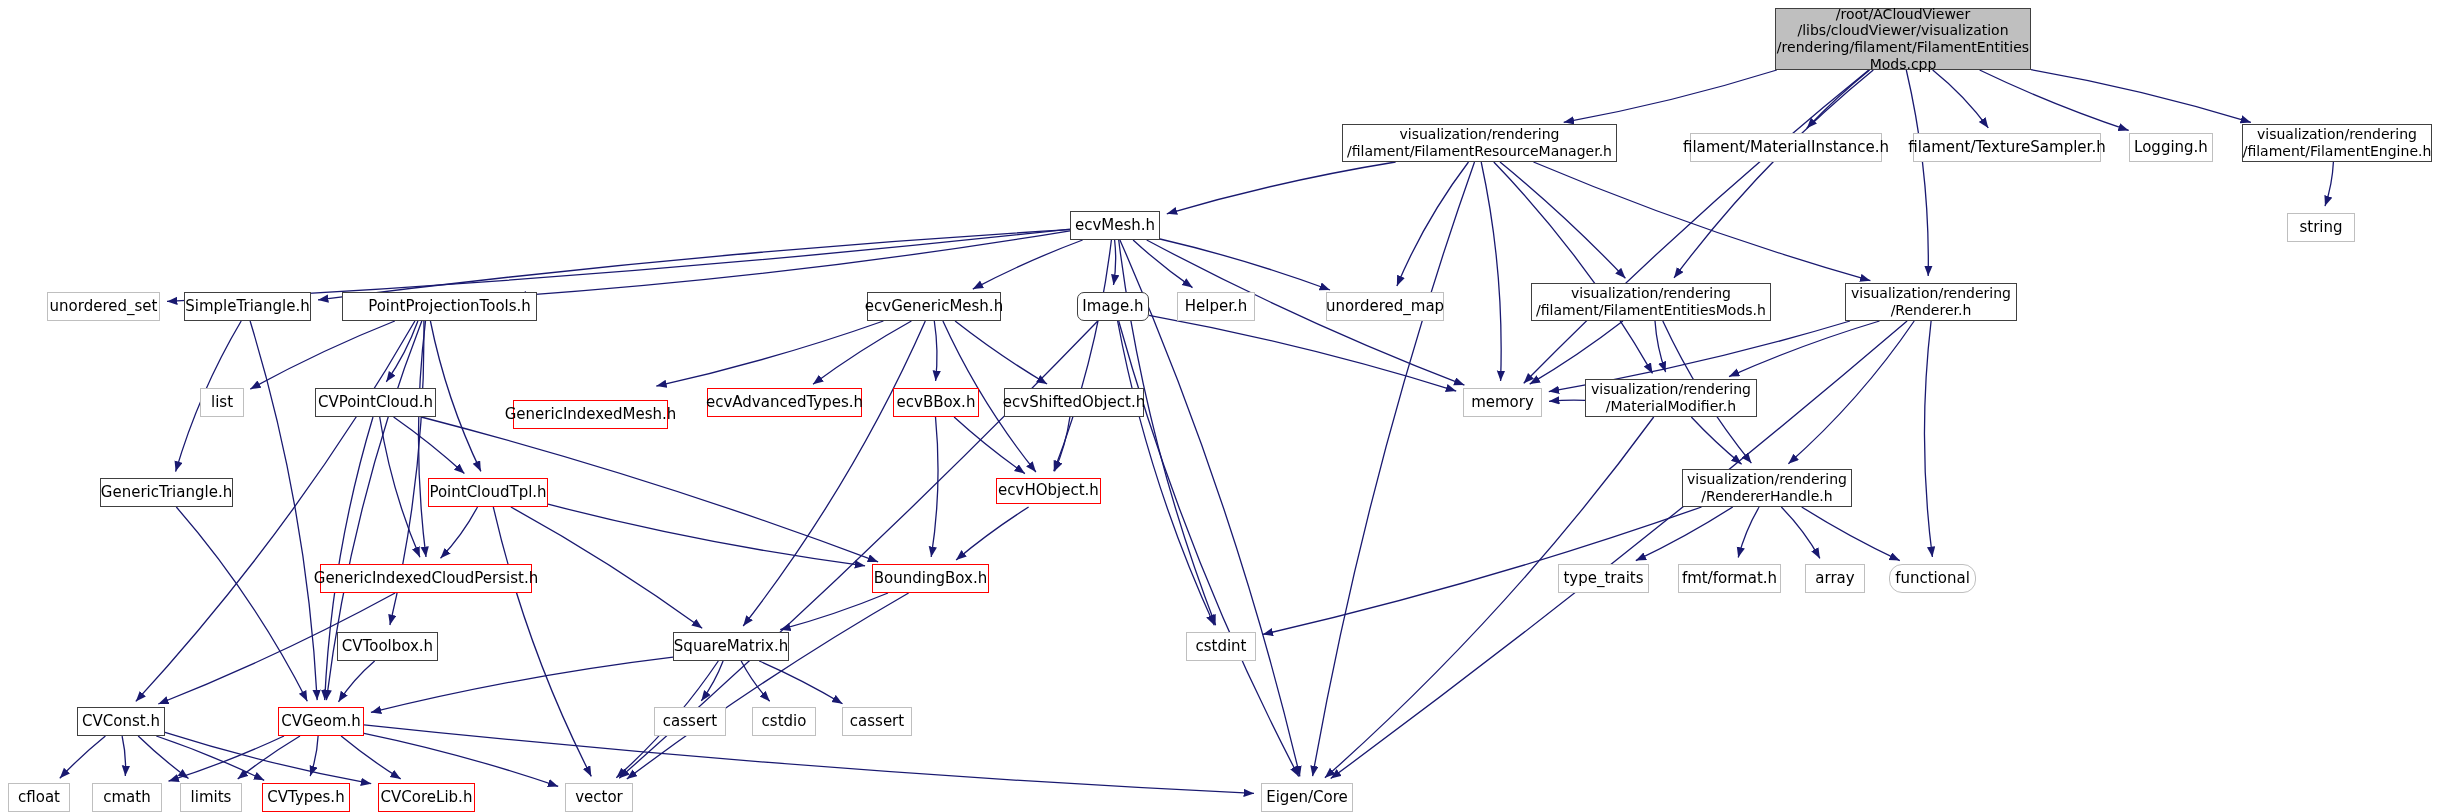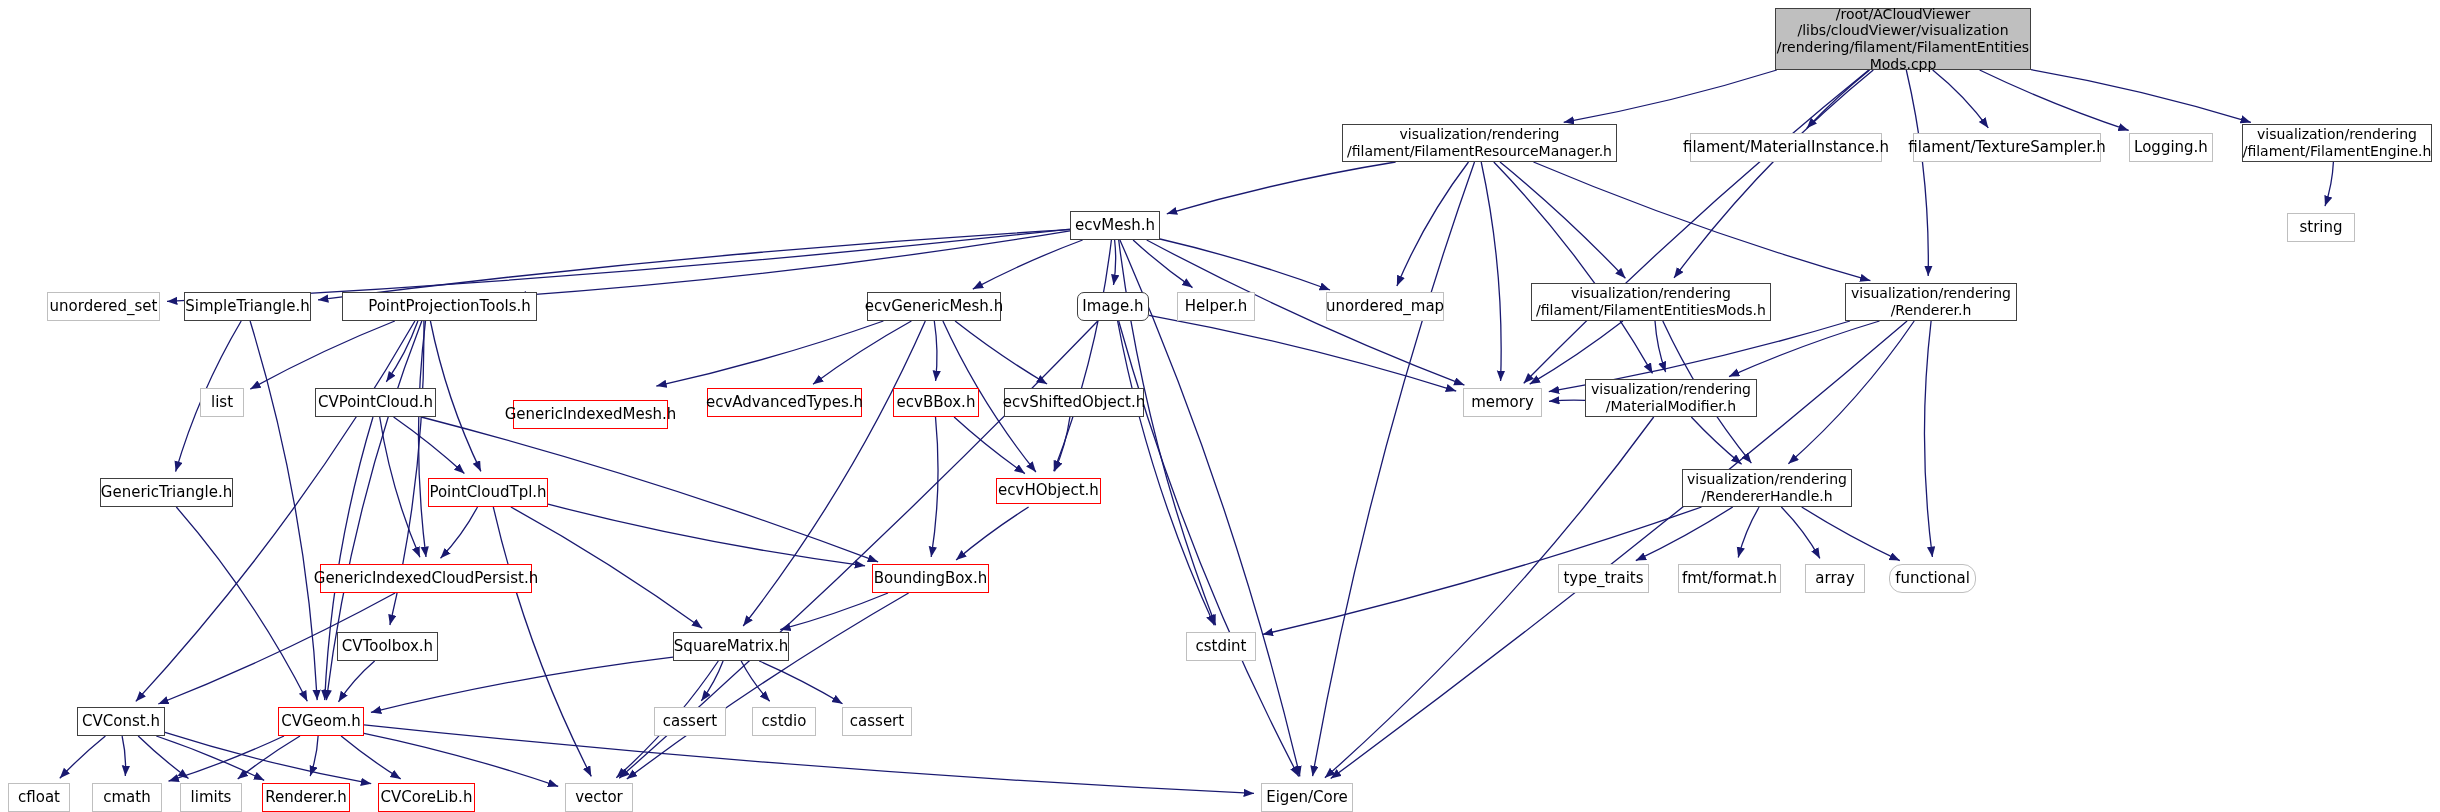--- a/index.html
+++ b/index.html
@@ -171,18 +171,18 @@
       <div class="node n-hdr" style="left: 673px; top: 632px; width: 116px; height: 29px;">SquareMatrix.h</div>
       <div class="node n-sys" style="left: 1186px; top: 632px; width: 70px; height: 29px;">cstdint</div>
       <div class="node n-hdr" style="left: 77px; top: 707px; width: 88px; height: 29px;">CVConst.h</div>
       <div class="node n-red" style="left: 278px; top: 707px; width: 86px; height: 29px;">CVGeom.h</div>
       <div class="node n-sys" style="left: 654px; top: 707px; width: 72px; height: 29px; text-align: center;">cassert</div>
       <div class="node n-sys" style="left: 752px; top: 707px; width: 64px; height: 29px;">cstdio</div>
       <div class="node n-sys" style="left: 842px; top: 707px; width: 70px; height: 29px;">cassert</div>
       <div class="node n-sys" style="left: 8px; top: 783px; width: 62px; height: 29px;">cfloat</div>
       <div class="node n-sys" style="left: 92px; top: 783px; width: 70px; height: 29px;">cmath</div>
       <div class="node n-sys" style="left: 180px; top: 783px; width: 62px; height: 29px;">limits</div>
-      <div class="node n-red" style="left: 262px; top: 783px; width: 88px; height: 29px;">Renderer.h</div>
+      <div class="node n-red" style="left: 262px; top: 783px; width: 88px; height: 29px;">CVTypes.h</div>
       <div class="node n-red" style="left: 378px; top: 783px; width: 97px; height: 29px; text-align: right;">CVCoreLib.h</div>
       <div class="node n-sys" style="left: 565px; top: 783px; width: 68px; height: 29px;">vector</div>
       <div class="node n-sys" style="left: 1261px; top: 783px; width: 92px; height: 29px;">Eigen/Core</div>
     </div>
 </div>
 
 </body></html>

